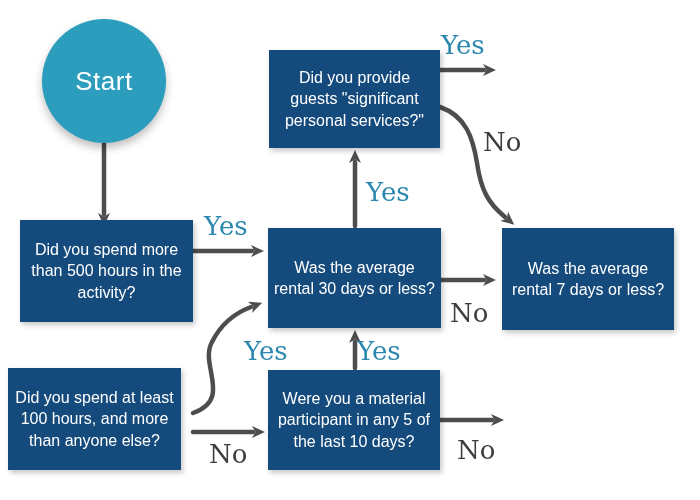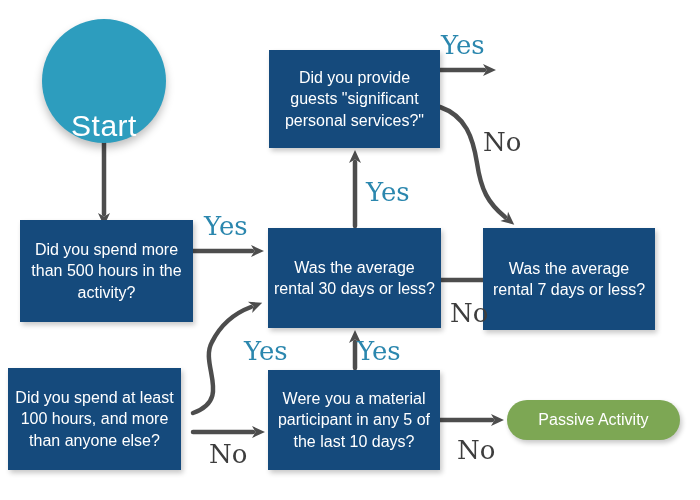--- a/index.html
+++ b/index.html
@@ -10,23 +10,23 @@
   .edges{position:absolute;left:0;top:0;width:700px;height:500px;}
   .edge{fill:none;stroke:var(--arrow);stroke-width:4.5;stroke-linecap:round;}
   .arrowhead{fill:var(--arrow);}
   .node{
     position:absolute;display:flex;align-items:center;justify-content:center;
     background:var(--box);color:#ffffff;text-align:center;
     font-size:16px;line-height:1.32;padding:4px 5px;box-sizing:border-box;
     box-shadow:2px 3px 5px rgba(0,0,0,0.22);
   }
   .circle{
-    position:absolute;display:flex;align-items:flex-end;justify-content:center;
+    position:absolute;display:flex;align-items:center;justify-content:center;
     background:var(--circle);color:#ffffff;border-radius:50%;
-    font-size:30px;letter-spacing:0.5px;
+    font-size:26px;letter-spacing:0.5px;
     box-shadow:0 5px 8px rgba(0,0,0,0.25);
   }
   .pill{
     position:absolute;display:flex;align-items:center;justify-content:center;
     background:var(--pill);color:#ffffff;border-radius:20px;
     font-size:16px;box-shadow:2px 3px 5px rgba(0,0,0,0.22);
   }
   .lbl{
     position:absolute;font-family:"DejaVu Serif","Liberation Serif",serif;
     font-size:26px;line-height:1.1;white-space:nowrap;
@@ -70,32 +70,29 @@
   </div>
 
   <div class="node" style="left:268px;top:228px;width:173px;height:100px;">
     <span>Was the average rental 30 days or less?</span>
   </div>
 
   <div class="node" style="left:269px;top:50px;width:171px;height:98px;">
     <span>Did you provide guests "significant personal services?"</span>
   </div>
 
-  <div class="node" style="left:483px;top:228px;width:172px;height:102px;">
+  <div class="node" style="left:502px;top:228px;width:172px;height:102px;">
     <span>Was the average rental 7 days or less?</span>
   </div>
 
   <div class="node" style="left:268px;top:370px;width:172px;height:100px;justify-content:center;">
     <span>Were you a material participant in any 5 of the last 10 days?</span>
   </div>
 
 
-  <div class="pill" style="left:507px;top:400px;width:173px;height:40px;">
-    <span>Passive Activity</span>
-  </div>
 
   <div class="lbl yes" style="left:204px;top:212px;">Yes</div>
   <div class="lbl yes" style="left:366px;top:178px;">Yes</div>
   <div class="lbl yes" style="left:441px;top:31px;">Yes</div>
   <div class="lbl yes" style="left:244px;top:337px;">Yes</div>
   <div class="lbl yes" style="left:357px;top:337px;">Yes</div>
   <div class="lbl no" style="left:483px;top:128px;">No</div>
   <div class="lbl no" style="left:450px;top:299px;">No</div>
   <div class="lbl no" style="left:209px;top:440px;">No</div>
   <div class="lbl no" style="left:457px;top:436px;">No</div>

